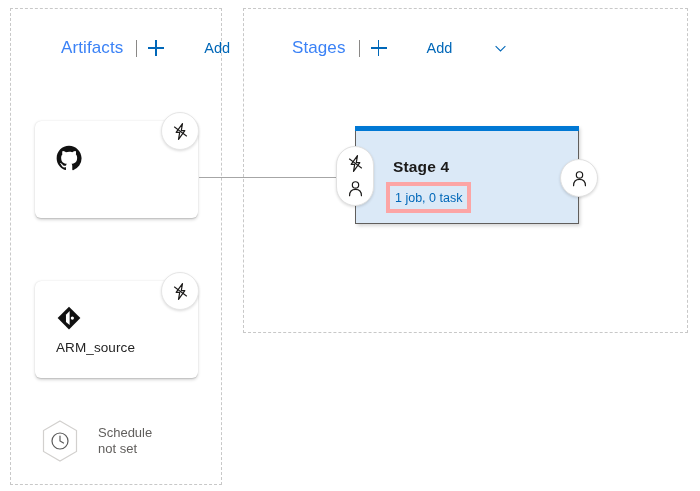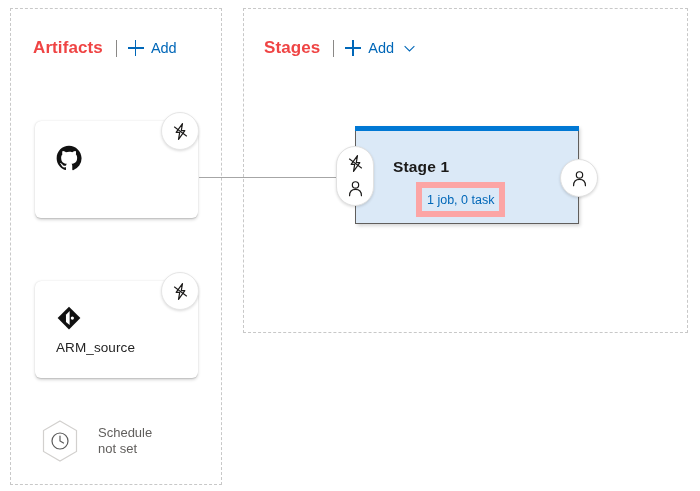--- a/index.html
+++ b/index.html
@@ -31,37 +31,39 @@
     position: absolute;
     display: flex;
     align-items: center;
     white-space: nowrap;
   }
   #artifacts-header { left: 33px;  top: 38px; }
   #stages-header    { left: 264px; top: 38px; }
 
   .panel-title {
     font-size: 17px;
-    font-weight: 700;
-    color: #ef4444;
+    font-weight: 400;
+    color: #3b82f6;
     letter-spacing: .1px;
+    margin-left: 28px;
   }
   .sep {
     display: inline-block;
     width: 1px;
     height: 17px;
     background: #8a8886;
     margin: 0 11px 0 13px;
   }
   .add-link {
     display: flex;
     align-items: center;
     color: #0067b8;
     font-size: 14.5px;
     cursor: pointer;
+    gap: 33px;
   }
   .plus-icon {
     position: relative;
     width: 16px;
     height: 16px;
     margin-right: 7px;
     flex: none;
   }
   .plus-icon::before, .plus-icon::after {
     content: "";
@@ -179,24 +181,23 @@
     top: 158px;
     font-size: 15.5px;
     font-weight: 700;
     color: #1b1a19;
     letter-spacing: .15px;
   }
   #stage-summary-wrap {
     position: absolute;
     left: 386px;
     top: 182px;
-    border: 6px solid #fca5a5;
+    border: 4px solid #fca5a5;
     padding: 2px 5px 3px 5px;
     cursor: pointer;
-    margin-left: 30px;
   }
   #stage-summary {
     font-size: 12.5px;
     color: #0067b8;
     white-space: nowrap;
   }
 
   
   #pre-pill {
     position: absolute;
@@ -297,21 +298,21 @@
   <span class="schedule-text">
     <span>Schedule</span><br>
     <span>not set</span>
   </span>
 </div>
 
 <div id="connector"></div>
 
 <div id="stage-box"></div>
 <div id="stage-topbar"></div>
-<div id="stage-name">Stage 1</div>
+<div id="stage-name">Stage 4</div>
 <div id="stage-summary-wrap">
   <span id="stage-summary">1 job, 0 task</span>
 </div>
 
 <div id="pre-pill">
   <svg class="mini-icon" viewBox="0 0 24 24">
     <path d="M14.5 2 L6.5 13 L11 13 L9.5 22 L17.5 11 L13 11 Z" fill="none" stroke="#1b1a19" stroke-width="1.5" stroke-linejoin="round"></path>
     <path d="M4 6 L20 18" stroke="#1b1a19" stroke-width="1.3"></path>
   </svg>
   <svg class="mini-icon" viewBox="0 0 24 24">

